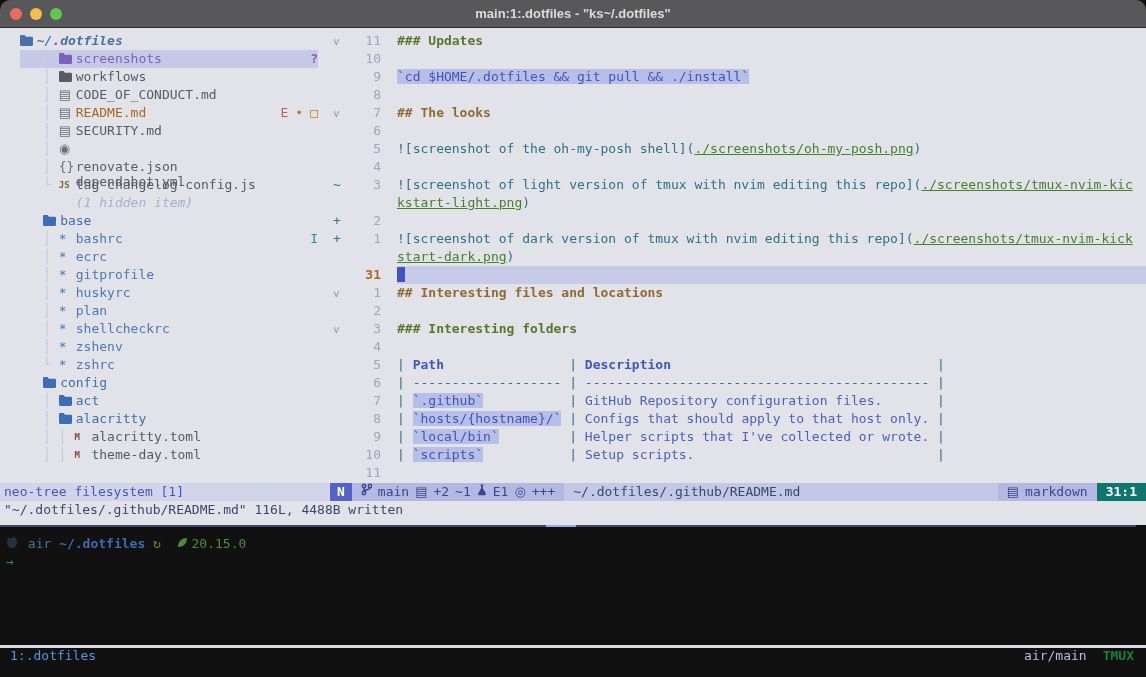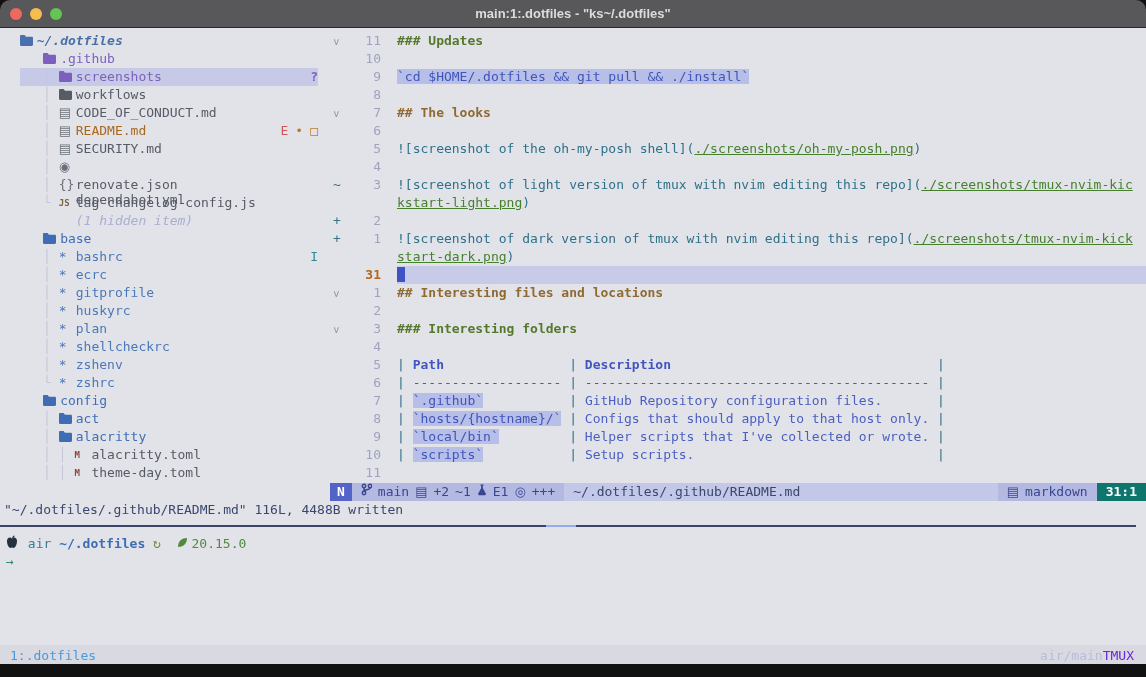--- a/index.html
+++ b/index.html
@@ -6,21 +6,21 @@
   .window{width:1146px;height:677px;border-radius:10px;overflow:hidden;position:relative;
           font-family:"DejaVu Sans Mono",monospace;font-size:13px;}
   
   .titlebar{height:28px;background:#58585b;border-bottom:1px solid #2a2a2d;position:relative;
             display:flex;align-items:center;justify-content:center;box-sizing:border-box;}
   .lights{position:absolute;left:10px;top:8px;display:flex;gap:8px;}
   .light{width:12px;height:12px;border-radius:50%;}
   .light.red{background:#ee6a5f}.light.yellow{background:#f5bd4f}.light.green{background:#62c554}
   .title{color:#dcdcdc;font-family:"Liberation Sans",sans-serif;font-size:13px;font-weight:bold;}
   
-  .term{position:relative;height:636px;background:#e2e3e9;}
+  .term{position:relative;height:497px;background:#e2e3e9;}
   .panes{position:absolute;top:4px;left:0;right:0;height:450px;display:flex;}
   .sidebar{width:330px;flex:none;}
   .editor{flex:1;min-width:0;}
   
   .trow{position:relative;height:18px;line-height:18px;display:flex;padding-left:4px;white-space:pre;}
   .trow>*{position:relative;z-index:1;}
   .trow.sel::before{content:"";position:absolute;left:20px;right:12px;top:0;bottom:0;background:#c7cae7;z-index:0;}
   .tpre{color:#c4c7d8;}
   .ticon{width:17px;display:inline-block;flex:none;}
   .ticon svg{vertical-align:-1px;}
@@ -60,21 +60,21 @@
   .p-path{color:#3c6cb5;font-weight:bold}
   .p-git{color:#6b8a3a}
   .p-node{color:#4e8a3e}
   .prompt2{position:absolute;top:525px;left:6px;height:18px;line-height:18px;color:#2e8a6b;}
   
   .tmuxbar{position:absolute;left:0;right:0;top:617px;bottom:0;background:#d8d9e1;
            display:flex;align-items:flex-start;padding:3px 12px 0 10px;box-sizing:border-box;}
   .tmux-left{color:#4a9ade}
   .tmux-right{margin-left:auto;display:flex;}
   .tmux-session{color:#b6bce2}
-  .tmux-badge{color:#6d28d9;font-weight:normal;}
+  .tmux-badge{color:#15803d;font-weight:bold;margin-left:16px}
 </style>
 </head>
 <body>
 
 <div class="window">
 
   <div class="titlebar">
     <div class="lights">
       <span class="light red"></span>
       <span class="light yellow"></span>
@@ -82,23 +82,20 @@
     </div>
     <span class="title">main:1:.dotfiles - "ks~/.dotfiles"</span>
   </div>
 
   <div class="term">
     <div class="panes">
       <div class="sidebar" id="tree">
           <div class="trow"><span class="tpre">  </span><span class="ticon"><svg width="13" height="11" viewBox="0 0 13 11">
                 <path fill="#4a6fae" d="M0 1.2 C0 .5 .5 0 1.2 0 H4.6 L6 1.8 H11.8 C12.5 1.8 13 2.3 13 3 V9.8 C13 10.5 12.5 11 11.8 11 H1.2 C.5 11 0 10.5 0 9.8 Z"></path>
               </svg></span><span style="color: rgb(74, 111, 165); font-weight: bold; font-style: italic;">~/.dotfiles</span></div>
-          <div class="trow"><span class="tpre">     </span><span class="ticon"><svg width="13" height="11" viewBox="0 0 13 11">
-                <path fill="#7d5fc0" d="M0 1.2 C0 .5 .5 0 1.2 0 H4.6 L6 1.8 H11.8 C12.5 1.8 13 2.3 13 3 V9.8 C13 10.5 12.5 11 11.8 11 H1.2 C.5 11 0 10.5 0 9.8 Z"></path>
-              </svg></span><span style="color: rgb(125, 95, 192);">.github</span></div>
           <div class="trow sel"><span class="tpre">     │ </span><span class="ticon"><svg width="13" height="11" viewBox="0 0 13 11">
                 <path fill="#7d5fc0" d="M0 1.2 C0 .5 .5 0 1.2 0 H4.6 L6 1.8 H11.8 C12.5 1.8 13 2.3 13 3 V9.8 C13 10.5 12.5 11 11.8 11 H1.2 C.5 11 0 10.5 0 9.8 Z"></path>
               </svg></span><span style="color: rgb(125, 95, 192);">screenshots</span><span class="tbadges"><span style="color: rgb(125, 95, 192); font-weight: bold;">?</span></span></div>
           <div class="trow"><span class="tpre">     │ </span><span class="ticon"><svg width="13" height="11" viewBox="0 0 13 11">
                 <path fill="#565b66" d="M0 1.2 C0 .5 .5 0 1.2 0 H4.6 L6 1.8 H11.8 C12.5 1.8 13 2.3 13 3 V9.8 C13 10.5 12.5 11 11.8 11 H1.2 C.5 11 0 10.5 0 9.8 Z"></path>
               </svg></span><span style="color: rgb(86, 91, 102);">workflows</span></div>
           <div class="trow"><span class="tpre">     │ </span><span class="ticon" style="color: rgb(106, 111, 122); font-family: &quot;DejaVu Sans&quot;, sans-serif;">▤</span><span style="color: rgb(86, 91, 102);">CODE_OF_CONDUCT.md</span></div>
           <div class="trow"><span class="tpre">     │ </span><span class="ticon" style="color: rgb(106, 111, 122); font-family: &quot;DejaVu Sans&quot;, sans-serif;">▤</span><span style="color: rgb(168, 104, 31);">README.md</span><span class="tbadges"><span style="color: rgb(199, 90, 90);">E</span><span style="color: rgb(192, 122, 40);">•</span><span style="color: rgb(192, 122, 40);">□</span></span></div>
           <div class="trow"><span class="tpre">     │ </span><span class="ticon" style="color: rgb(106, 111, 122); font-family: &quot;DejaVu Sans&quot;, sans-serif;">▤</span><span style="color: rgb(86, 91, 102);">SECURITY.md</span></div>
           <div class="trow"><span class="tpre">     │ </span><span class="ticon" style="color: rgb(106, 111, 122); font-family: &quot;DejaVu Sans&quot;, sans-serif;">◉</span><span style="color: rgb(86, 91, 102); margin-top: 33px;">dependabot.yml</span></div>
@@ -150,20 +147,21 @@
           <div class="eline"><span class="emark"></span><span class="elnum">5</span><span class="econtent"><span class="sg pipe">| </span><span class="sg th">Path</span><span class="sg sp">               </span><span class="sg pipe"> | </span><span class="sg th">Description</span><span class="sg sp">                                 </span><span class="sg pipe"> |</span></span></div>
           <div class="eline"><span class="emark"></span><span class="elnum">6</span><span class="econtent"><span class="sg pipe">| </span><span class="sg dash">-------------------</span><span class="sg pipe"> | </span><span class="sg dash">--------------------------------------------</span><span class="sg pipe"> |</span></span></div>
           <div class="eline"><span class="emark"></span><span class="elnum">7</span><span class="econtent"><span class="sg pipe">| </span><span class="sg code">`.github`</span><span class="sg sp">          </span><span class="sg pipe"> | </span><span class="sg d">GitHub Repository configuration files.</span><span class="sg sp">      </span><span class="sg pipe"> |</span></span></div>
           <div class="eline"><span class="emark"></span><span class="elnum">8</span><span class="econtent"><span class="sg pipe">| </span><span class="sg code">`hosts/{hostname}/`</span><span class="sg pipe"> | </span><span class="sg d">Configs that should apply to that host only.</span><span class="sg pipe"> |</span></span></div>
           <div class="eline"><span class="emark"></span><span class="elnum">9</span><span class="econtent"><span class="sg pipe">| </span><span class="sg code">`local/bin`</span><span class="sg sp">        </span><span class="sg pipe"> | </span><span class="sg d">Helper scripts that I've collected or wrote.</span><span class="sg pipe"> |</span></span></div>
           <div class="eline"><span class="emark"></span><span class="elnum">10</span><span class="econtent"><span class="sg pipe">| </span><span class="sg code">`scripts`</span><span class="sg sp">          </span><span class="sg pipe"> | </span><span class="sg d">Setup scripts.</span><span class="sg sp">                              </span><span class="sg pipe"> |</span></span></div>
           <div class="eline"><span class="emark"></span><span class="elnum">11</span><span class="econtent"></span></div>
         </div>
     </div>
 
+    <div class="neostatus">neo-tree filesystem [1]</div>
 
     <div class="statusline">
       <span class="sl-mode">N</span>
       <span class="sl-left">
         <span><svg width="11" height="13" viewBox="0 0 11 13" fill="none" stroke="#3a4690" stroke-width="1.4">
               <circle cx="3" cy="3" r="1.7"></circle>
               <circle cx="3" cy="10" r="1.7"></circle>
               <circle cx="9" cy="3" r="1.7"></circle>
               <path d="M3 4.7 L3 8.3 M9 4.7 C9 7.5 3 6 3 8.3"></path>
             </svg></span>

